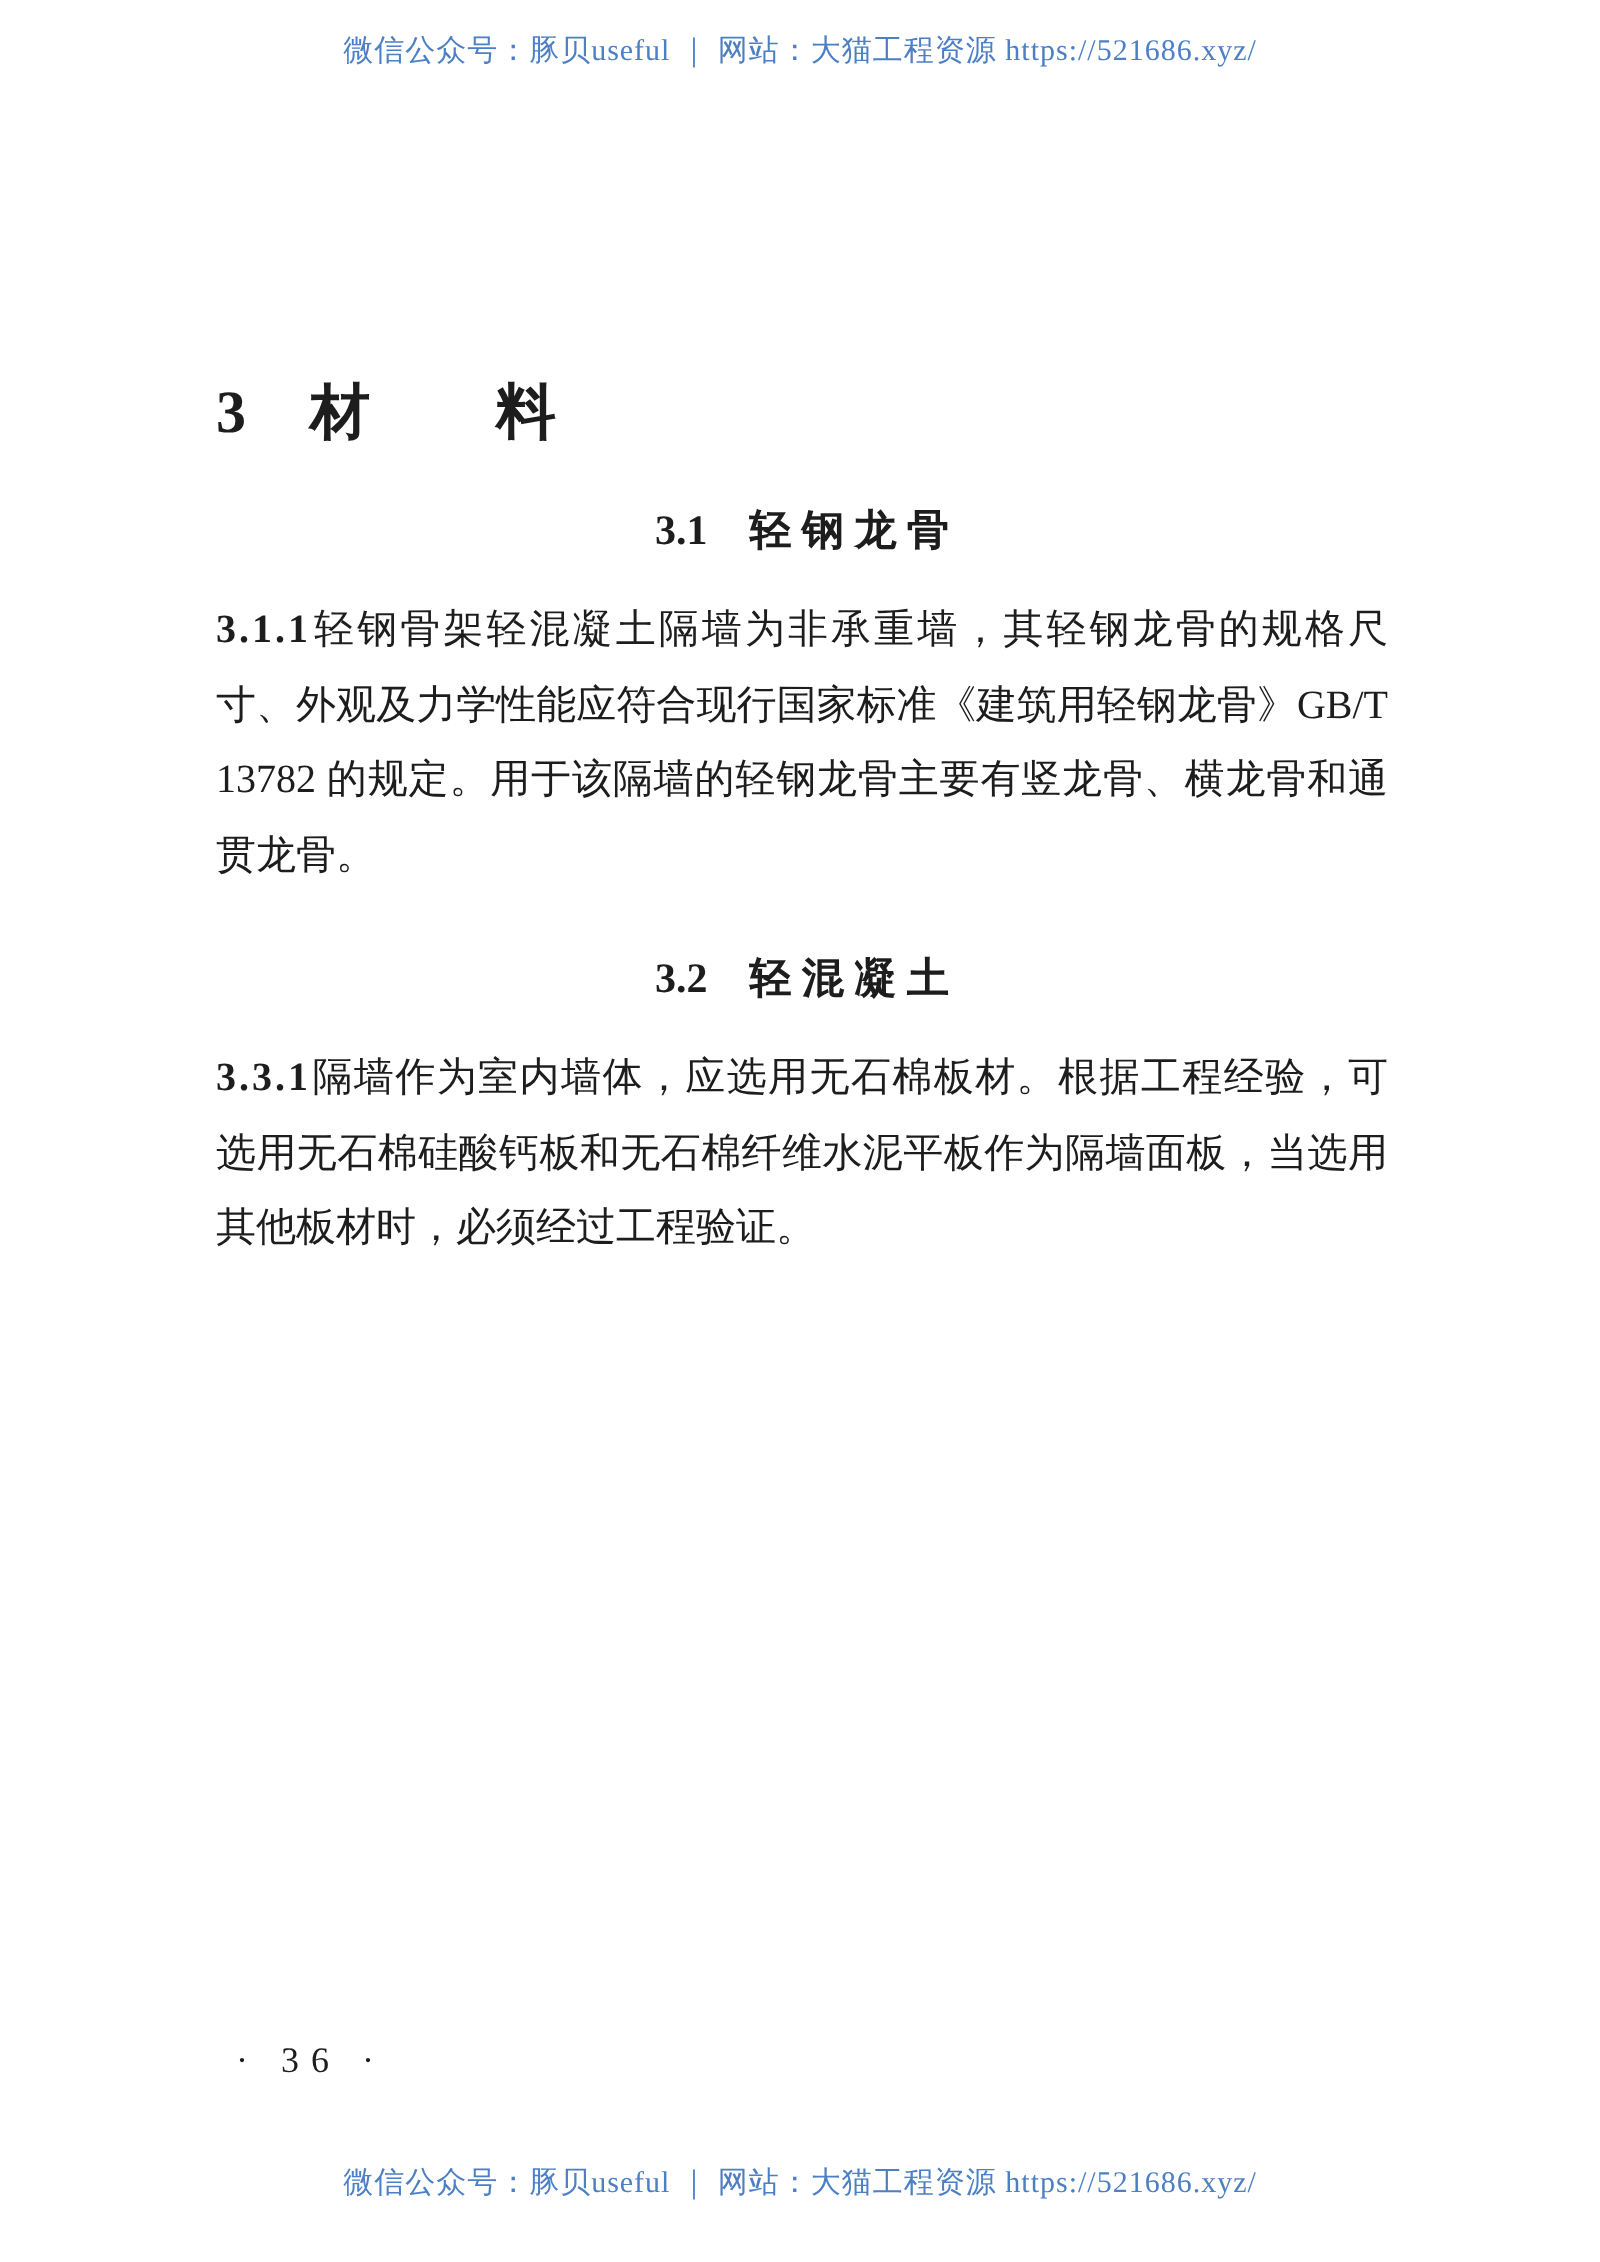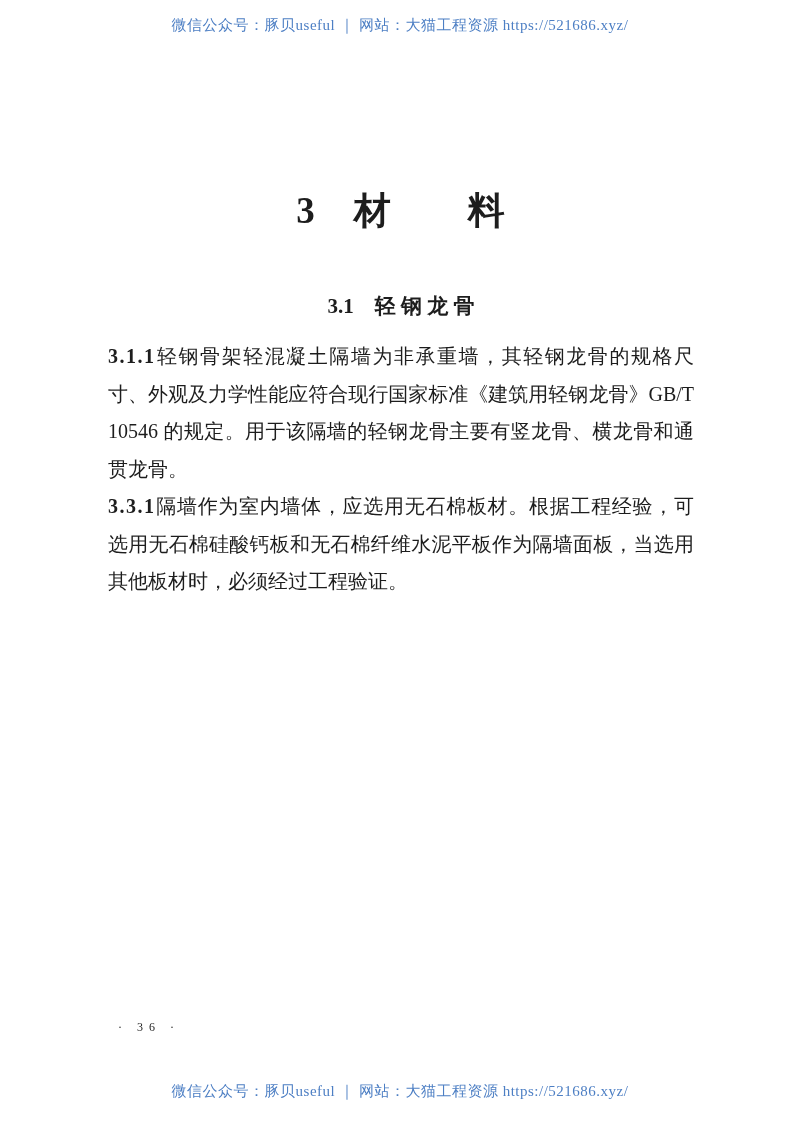--- a/index.html
+++ b/index.html
@@ -20,24 +20,24 @@
     font-family:"Liberation Serif", "DejaVu Serif", serif;
   }
   .watermark-top { top:16px; }
   .watermark-bottom { top:1082px; }
   .content {
     position:absolute;
     left:108px; top:186px;
     width:586px;
   }
   .chapter-title {
-    text-align:center;
-    font-size:37px;
+    text-align:left;
+    font-size:30px;
     font-weight:bold;
-    margin:0 0 56px 0;
+    margin:0 0 24px 0;
     letter-spacing:1px;
   }
   .section-heading {
     text-align:center;
     font-size:21px;
     font-weight:bold;
     margin:28px 0 18px 0;
   }
   .section:first-of-type .section-heading { margin-top:6px; }
   p.clause {
@@ -47,41 +47,42 @@
     margin:0;
   }
   .clause-num {
     font-weight:bold;
     letter-spacing:1.5px;
     white-space:nowrap;
   }
   .page-number {
     position:absolute;
     left:118px; top:1020px;
-    font-size:12px;
+    font-size:18px;
     letter-spacing:6px;
   }
 </style>
 </head>
 <body>
 
 <div class="page">
 
   <div class="watermark watermark-top" style="color: rgb(77, 127, 196);">微信公众号：豚贝useful ｜ 网站：大猫工程资源 https://521686.xyz/</div>
 
   <div class="content">
 
     <h1 class="chapter-title">3　材　　料</h1>
 
     <div class="section">
       <h2 class="section-heading">3.1　轻 钢 龙 骨</h2>
-      <p class="clause"><span class="clause-num">3.1.1</span><span>轻钢骨架轻混凝土隔墙为非承重墙，其轻钢龙骨的规格尺寸、外观及力学性能应符合现行国家标准《建筑用轻钢龙骨》GB/T 10546 的规定。用于该隔墙的轻钢龙骨主要有竖龙骨、横龙骨和通贯龙骨。</span></p>
+      <p class="clause"><span class="clause-num">3.1.1</span><span>轻钢骨架轻混凝土隔墙为非承重墙，其轻钢龙骨的规格尺寸、外观及力学性能应符合现行国家标准《建筑用轻钢龙骨》GB/T 13782 的规定。用于该隔墙的轻钢龙骨主要有竖龙骨、横龙骨和通贯龙骨。</span></p>
     </div>
 
     <div class="section">
+      <h2 class="section-heading">3.2　轻 混 凝 土</h2>
     </div>
 
     <div class="section">
       <p class="clause"><span class="clause-num">3.3.1</span><span>隔墙作为室内墙体，应选用无石棉板材。根据工程经验，可选用无石棉硅酸钙板和无石棉纤维水泥平板作为隔墙面板，当选用其他板材时，必须经过工程验证。</span></p>
 
     </div>
 
   </div>
 
   <div class="page-number">· 36 ·</div>

